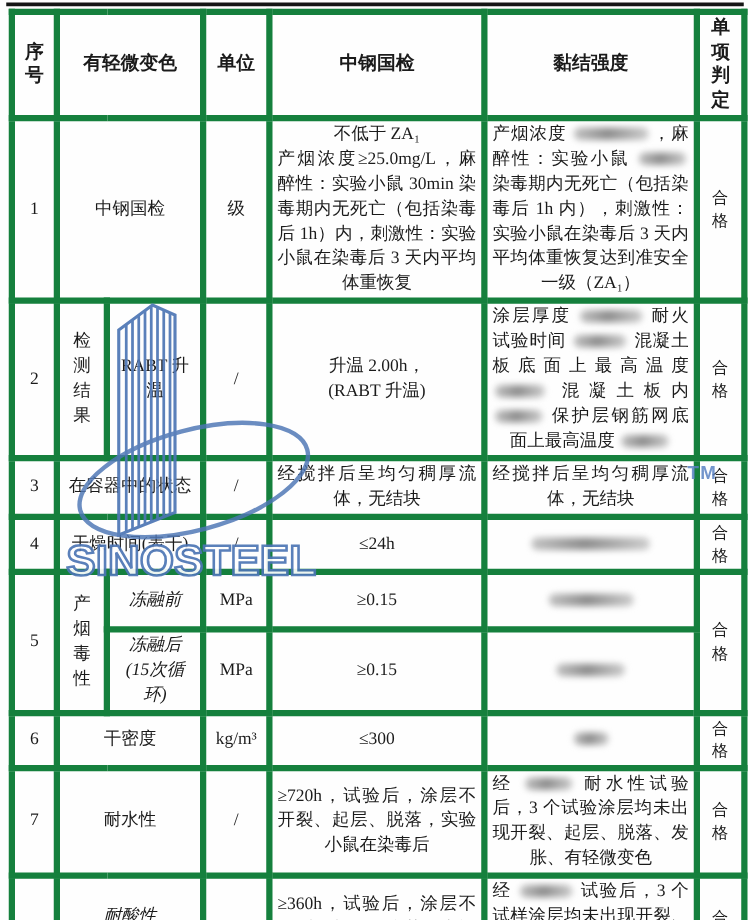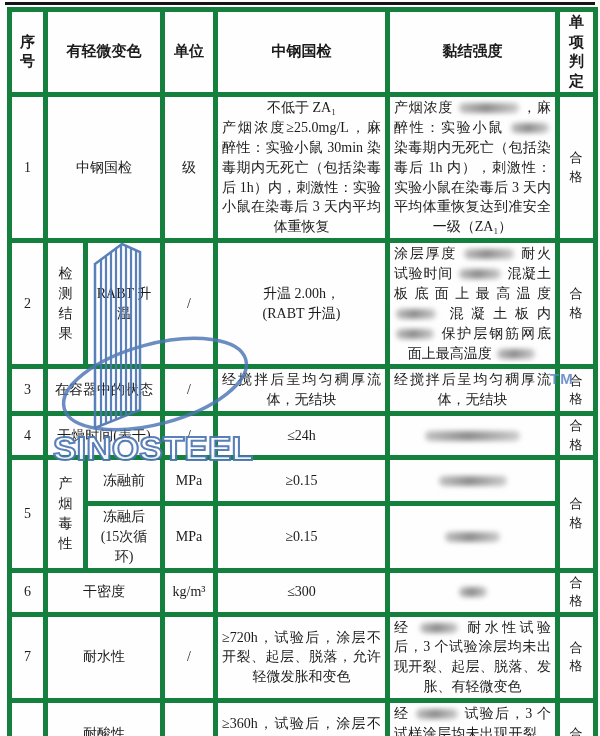--- a/index.html
+++ b/index.html
@@ -14,21 +14,21 @@
     border:2px solid #161616;
   }
   td,th{
     border:5px solid #15803d;
     padding:1px 4px;
     text-align:center;vertical-align:middle;
     font-size:14px;line-height:1.42;
     overflow:hidden;word-break:break-all;
   }
   th{font-weight:bold;font-size:15px;white-space:pre-line;line-height:1.3;}
-  .prewrap{white-space:pre-line;}
+  .prewrap{white-space:pre-line;font-style:italic;}
   .para{
     text-align:justify;text-align-last:center;
     white-space:pre-line;
   }
   .num-cell{font-size:14px;}
   .judge-cell{font-size:13px;letter-spacing:1px;}
   
   .rh-head{height:36px}.rh1{height:138px}.rh2{height:96px}.rh3{height:42px}
   .rh4{height:38px}.rh5a{height:46px}.rh5b{height:44px}.rh6{height:33px}
   .rh7{height:74px}.rh8{height:64px}
@@ -142,21 +142,21 @@
       <td>kg/m³</td>
       <td class="para">≤300</td>
       <td class="para"><span class="blur" style="width: 28px;"></span></td>
       <td class="judge-cell">合格</td>
     </tr>
 
     <tr class="rh7">
       <td class="num-cell">7</td>
       <td colspan="2">耐水性</td>
       <td>/</td>
-      <td class="para">≥720h，试验后，涂层不开裂、起层、脱落，允许轻微发胀和变色</td>
+      <td class="para">≥720h，试验后，涂层不开裂、起层、脱落，实验小鼠在染毒后</td>
       <td class="para">经 <span class="blur" style="width: 38px;"></span> 耐水性试验后，3 个试验涂层均未出现开裂、起层、脱落、发胀、有轻微变色</td>
       <td class="judge-cell">合格</td>
     </tr>
 
     <tr class="rh8">
       <td class="num-cell">8</td>
       <td colspan="2" class="prewrap">耐酸性
 (3%盐酸溶液)</td>
       <td>/</td>
       <td class="para">≥360h，试验后，涂层不开裂、起层、脱落，允许轻微发胀和变色</td>

